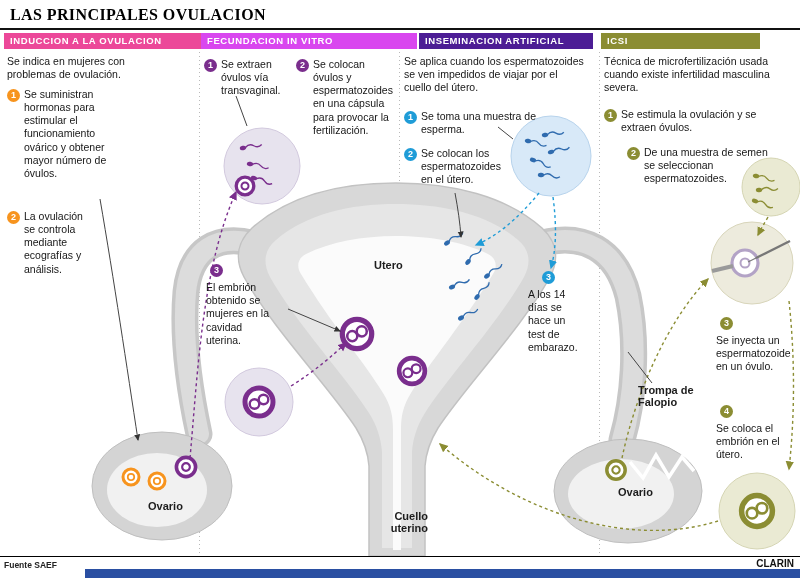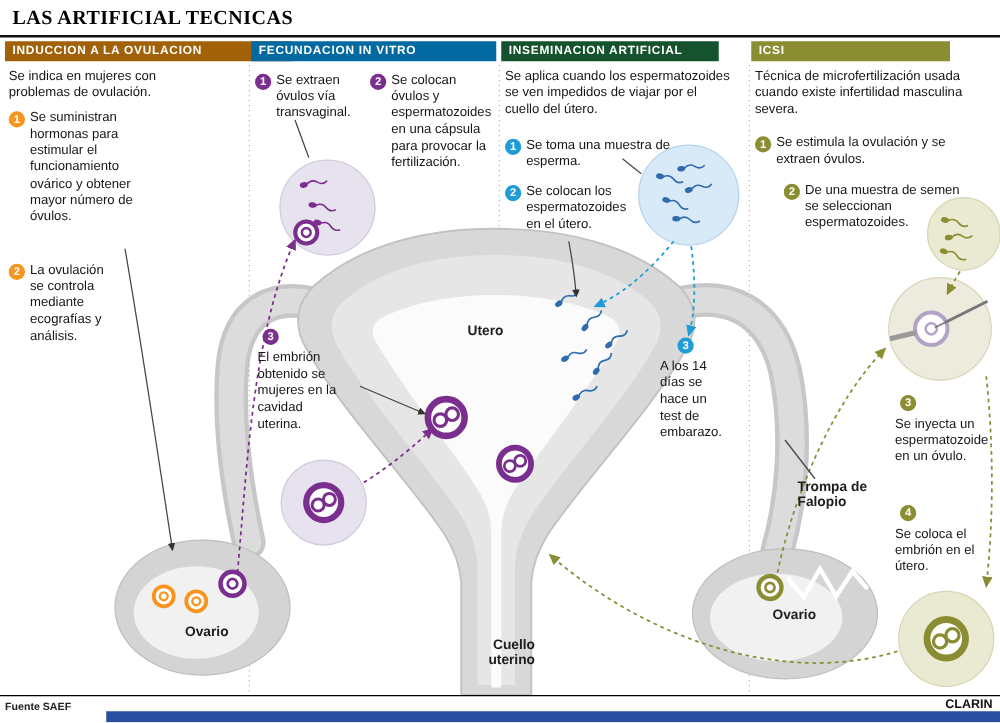--- a/index.html
+++ b/index.html
@@ -7,23 +7,23 @@
           font-family:"Liberation Sans", sans-serif;color:#161616;}
   .art{position:absolute;left:0;top:0;}
 
   .page-title{position:absolute;left:10px;top:6px;font-family:"Liberation Serif", serif;
               font-size:16px;font-weight:700;letter-spacing:.4px;color:#000;}
   .title-rule{position:absolute;left:0;top:28px;width:800px;height:2px;background:#111;}
 
   .col-header{position:absolute;top:33px;height:16px;line-height:16px;color:#fff;
               font-size:9.5px;font-weight:700;letter-spacing:.6px;padding-left:6px;
               box-sizing:border-box;text-transform:uppercase;}
-  .h0{left:4px;width:229px;background:#a16207;}
-  .h1{left:201px;width:196px;background:#0369a1;}
-  .h2{left:401px;width:174px;background:#14532d;}
+  .h0{left:4px;width:229px;background:#ec4899;}
+  .h1{left:201px;width:216px;background:#d946ef;}
+  .h2{left:419px;width:174px;background:#4c1d95;}
   .h3{left:601px;width:159px;background:#8B8D33;}
 
   .blk{position:absolute;font-size:10.5px;line-height:1.25;}
   .step{display:flex;gap:4px;align-items:flex-start;}
   .badge{display:inline-flex;flex:0 0 auto;width:13px;height:13px;border-radius:50%;
          color:#fff;font-size:9px;font-weight:700;align-items:center;justify-content:center;
          margin-top:1px;}
   .bg-o{background:#F7941E}.bg-p{background:#7A2E8D}.bg-b{background:#1F9CD7}.bg-g{background:#8B8D33}
   .stepv .badge{margin:0 0 4px 4px;}
   .stext{display:block;}
@@ -187,21 +187,21 @@
     <g fill="none" stroke="#444" stroke-width="1">
       <path d="M100 199 C114 280 127 368 138 440" marker-end="url(#ah-k)"></path>
       <path d="M288 309 L340 331" marker-end="url(#ah-k)"></path>
       <path d="M455 193 C458 209 460 223 461 237" marker-end="url(#ah-k)"></path>
       <path d="M652 383 L628 352"></path>
       <path d="M236 96 L247 126"></path>
       <path d="M498 127 L513 139"></path>
     </g>
   </svg>
 
-  <div class="page-title">LAS ARTIFICIAL TECNICAS</div>
+  <div class="page-title">LAS PRINCIPALES OVULACION</div>
   <div class="title-rule"></div>
 
   <div class="col-header h0">INDUCCION A LA OVULACION</div>
   <div class="col-header h1">FECUNDACION IN VITRO</div>
   <div class="col-header h2">INSEMINACION ARTIFICIAL</div>
   <div class="col-header h3">ICSI</div>
 
   <div class="blk" style="left:7px;top:55px;width:128px">Se indica en mujeres con problemas de ovulación.</div>
   <div class="blk step" style="left:7px;top:88px;width:102px">
     <span class="badge bg-o">1</span>

